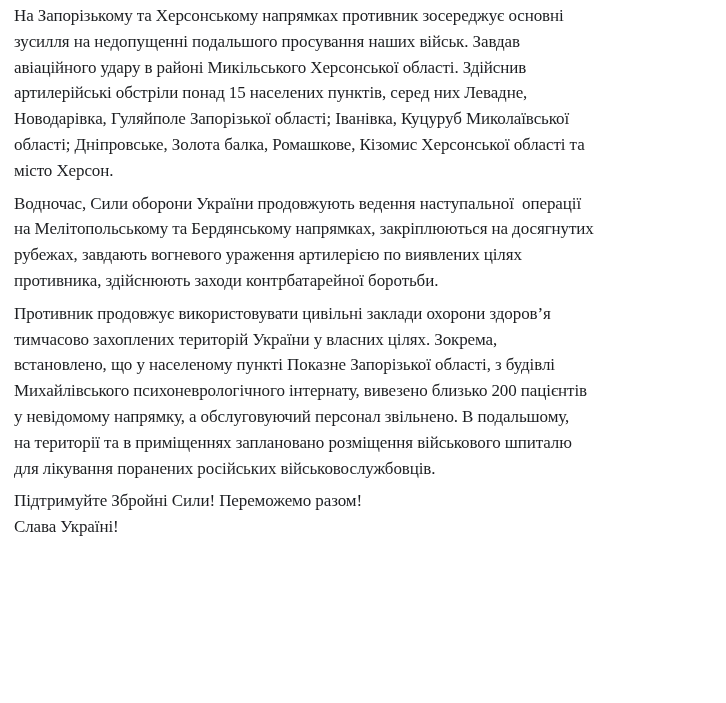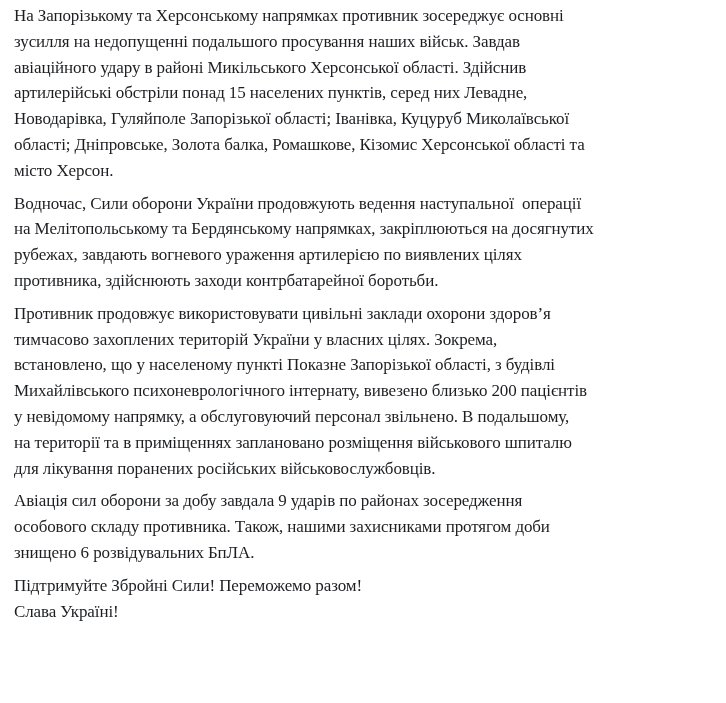--- a/index.html
+++ b/index.html
@@ -39,18 +39,15 @@
 на Мелітопольському та Бердянському напрямках, закріплюються на досягнутих
 рубежах, завдають вогневого ураження артилерією по виявлених цілях
 противника, здійснюють заходи контрбатарейної боротьби.</p>
   <p>Противник продовжує використовувати цивільні заклади охорони здоров’я
 тимчасово захоплених територій України у власних цілях. Зокрема,
 встановлено, що у населеному пункті Показне Запорізької області, з будівлі
 Михайлівського психоневрологічного інтернату, вивезено близько 200 пацієнтів
 у невідомому напрямку, а обслуговуючий персонал звільнено. В подальшому,
 на території та в приміщеннях заплановано розміщення військового шпиталю
 для лікування поранених російських військовослужбовців.</p>
-  <p>Авіація сил оборони за добу завдала 9 ударів по районах зосередження
-особового складу противника. Також, нашими захисниками протягом доби
-знищено 6 розвідувальних БпЛА.</p>
   <p>Підтримуйте Збройні Сили! Переможемо разом!
 Слава Україні!</p>
 </div>
 
 </body></html>

